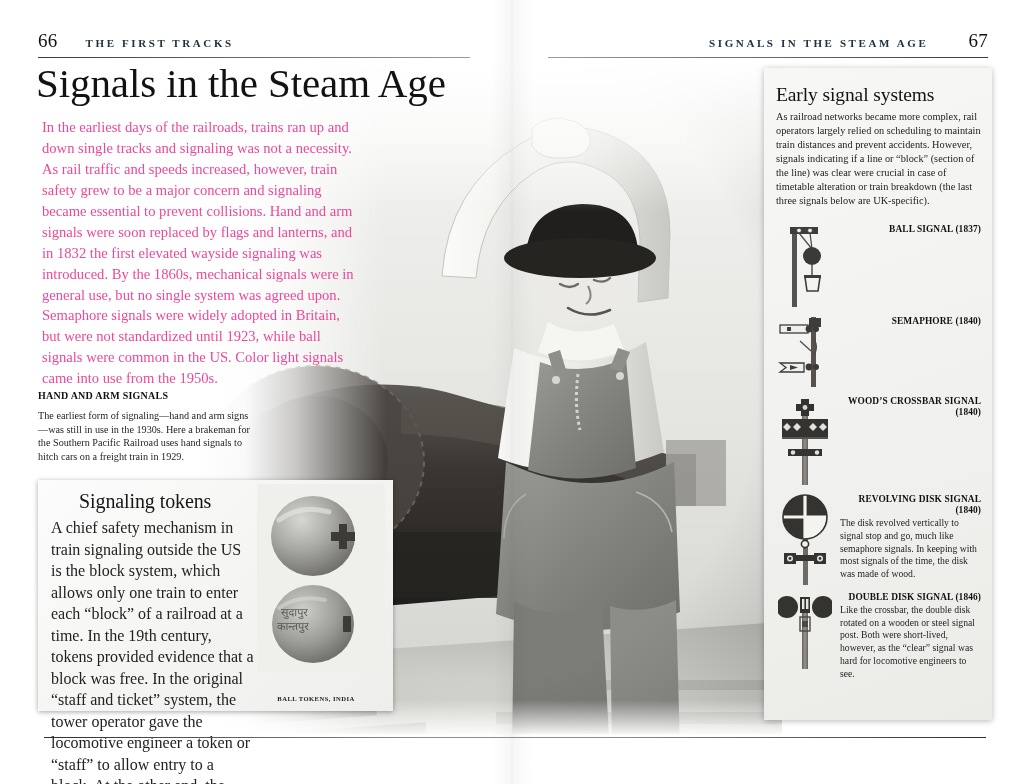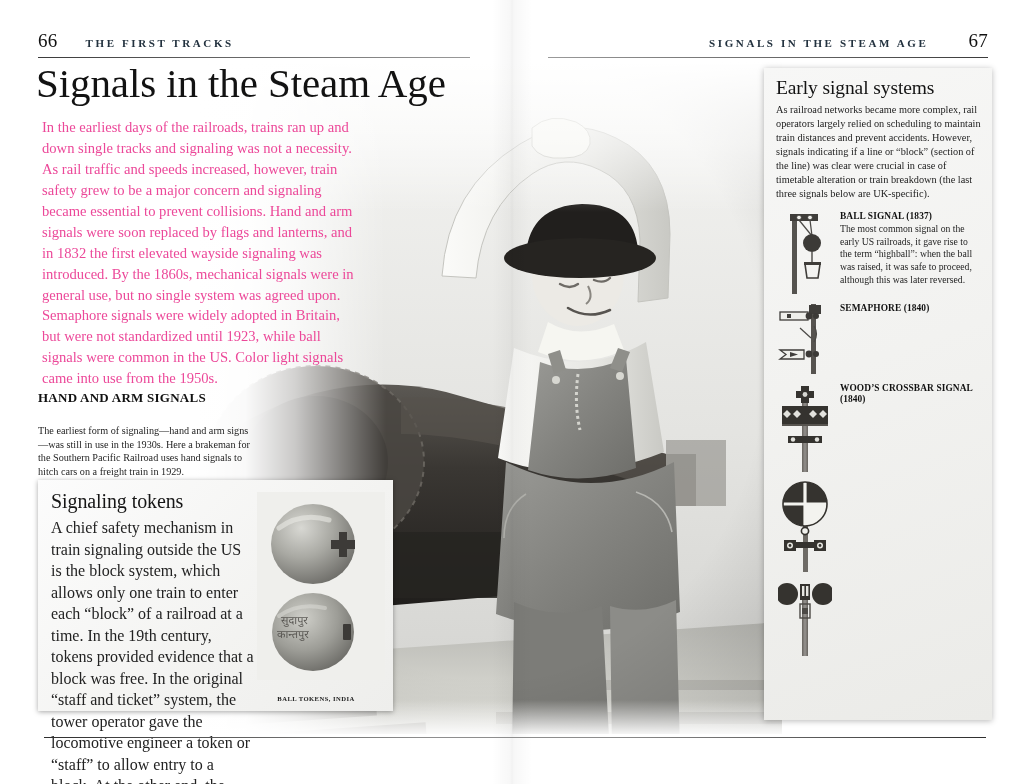--- a/index.html
+++ b/index.html
@@ -68,66 +68,66 @@
     letter-spacing: -0.1px;
   }
   #intro {
     position: absolute; left: 42px; top: 117px; width: 312px;
     font-size: 14.6px; line-height: 1.435; color: #ec4899;
   }
   #caption-hand {
     position: absolute; left: 38px; top: 390px; width: 214px;
   }
   #caption-hand .cap-title {
-    font-size: 13px; font-weight: 700; letter-spacing: .25px; color: #111;
-    margin-bottom: 18px;
+    font-size: 10px; font-weight: 700; letter-spacing: .25px; color: #111;
+    margin-bottom: 8px;
   }
   #caption-hand .cap-body { font-size: 10.2px; line-height: 1.345; color: #242424; }
 
   
   #tokens-box {
     position: absolute; left: 38px; top: 480px; width: 355px; height: 231px;
     background: linear-gradient(135deg,#fcfcfc 0%, #f3f3f1 60%, #eeeeec 100%);
     box-shadow: 0 1px 5px rgba(0,0,0,.35);
     padding: 10px 12px 8px 13px;
   }
   #tokens-box h2 {
     font-size: 20px; font-weight: 400; color: #161616; line-height: 1.1;
-    margin-bottom: 5px; letter-spacing: -.1px;
+    margin-bottom: 5px; letter-spacing: -.1px; margin-left: 28px;
   }
   #tokens-body { width: 203px; font-size: 16px; line-height: 1.345; color: #222; }
   #tokens-photo {
-    position: absolute; right: 8px; top: 12px; width: 128px; height: 188px;
+    position: absolute; right: 8px; top: 4px; width: 128px; height: 188px;
     background: linear-gradient(180deg,#f2f2f0,#e9e9e6);
     overflow: hidden;
   }
   #tokens-caption {
     position: absolute; right: 14px; bottom: 9px; width: 126px;
     text-align: center; font-size: 6.6px; font-weight: 700; letter-spacing: .45px; color: #1c1c1c;
   }
 
   
   #panel {
     position: absolute; left: 764px; top: 68px; width: 228px; height: 652px;
     background: linear-gradient(160deg,#f7f7f6 0%, #f2f2f0 45%, #ebebe8 100%);
     box-shadow: 0 1px 6px rgba(0,0,0,.28);
     padding: 9px 11px 10px 12px;
   }
   #panel h2 {
     font-size: 19.5px; font-weight: 400; color: #141414; line-height: 1.12;
-    margin-bottom: 4px; letter-spacing: -.1px;
-  }
-  #panel-intro { font-size: 10.3px; line-height: 1.36; color: #222; margin-bottom: 9px; }
+    margin-bottom: 4px; letter-spacing: -.1px; margin-top: 7px;
+  }
+  #panel-intro { font-size: 10.3px; line-height: 1.36; color: #222; margin-bottom: 15px; }
 
   .sig-row { display: flex; gap: 6px; margin-bottom: 6px; }
   .sig-fig { width: 58px; flex: 0 0 58px; display: flex; align-items: flex-start; justify-content: center; }
   .sig-txt { flex: 1 1 auto; padding-top: 1px; }
   .sig-title {
     font-size: 9.4px; font-weight: 700; color: #111; line-height: 1.18;
-    letter-spacing: .1px; margin-bottom: 1px;
+    letter-spacing: .1px; margin-bottom: 1px; text-align: right;
   }
   .sig-body { font-size: 9.7px; line-height: 1.315; color: #242424; }
 
   .gutter-shadow {
     position: absolute; left: 492px; top: 0; width: 40px; height: 784px;
     background: linear-gradient(90deg, rgba(0,0,0,0) 0%, rgba(0,0,0,.03) 45%, rgba(0,0,0,.05) 50%, rgba(0,0,0,.03) 55%, rgba(0,0,0,0) 100%);
     pointer-events: none;
   }
 </style>
 </head>
@@ -335,21 +335,20 @@
           <path d="M 20 10 L 33 26" stroke="#4a4845" stroke-width="1.2" fill="none"></path>
           <path d="M 31 10 L 33 26" stroke="#4a4845" stroke-width="1.2" fill="none"></path>
           <circle cx="33" cy="33" r="9" fill="#3c3a37"></circle>
           <path d="M 33 42 L 33 52" stroke="#4a4845" stroke-width="1.4"></path>
           <path d="M 26 54 h 15 l -2 14 h -11 z" fill="none" stroke="#3f3d3a" stroke-width="1.6"></path>
           <rect x="25" y="52" width="17" height="3" fill="#3f3d3a"></rect>
         </svg>
       </div>
       <div class="sig-txt">
         <div class="sig-title">BALL SIGNAL (1837)</div>
-        <div class="sig-body">The most common signal on the early US railroads, it gave rise to the term “highball”: when the ball was raised, it was safe to proceed, although this was later reversed.</div>
       </div>
     </div>
 
     <div class="sig-row">
       <div class="sig-fig">
         <svg width="54" height="74" viewBox="0 0 54 74">
           <rect x="33" y="2" width="5" height="70" fill="#56534f"></rect>
           <rect x="31" y="3" width="12" height="9" fill="#3f3d3a"></rect>
 
           <rect x="2" y="10" width="28" height="8" fill="#efefeb" stroke="#3f3d3a" stroke-width="1.3"></rect>
@@ -411,34 +410,42 @@
           <circle cx="27" cy="51" r="3.6" fill="#f1f1ed" stroke="#35332f" stroke-width="1.6"></circle>
 
           <rect x="8" y="62" width="38" height="6" fill="#35332f"></rect>
           <rect x="6" y="60" width="12" height="11" fill="#35332f"></rect>
           <rect x="36" y="60" width="12" height="11" fill="#35332f"></rect>
           <circle cx="12" cy="65.5" r="3" fill="#e6e6e1"></circle>
           <circle cx="42" cy="65.5" r="3" fill="#e6e6e1"></circle>
           <circle cx="12" cy="65.5" r="1.4" fill="#35332f"></circle>
           <circle cx="42" cy="65.5" r="1.4" fill="#35332f"></circle>
         </svg>
+      </div>
+      <div class="sig-txt">
+        <div class="sig-title">REVOLVING DISK SIGNAL (1840)</div>
+        <div class="sig-body">The disk revolved vertically to signal stop and go, much like semaphore signals. In keeping with most signals of the time, the disk was made of wood.</div>
       </div>
     </div>
 
     <div class="sig-row">
       <div class="sig-fig">
         <svg width="54" height="78" viewBox="0 0 54 78">
           <rect x="24" y="6" width="6" height="72" fill="#6e6b66"></rect>
           <rect x="25.5" y="6" width="3" height="72" fill="#8f8c88"></rect>
           <circle cx="9" cy="16" r="11" fill="#35332f"></circle>
           <circle cx="45" cy="16" r="11" fill="#35332f"></circle>
           <rect x="22" y="6" width="10" height="16" fill="#35332f"></rect>
           <rect x="24" y="8" width="2.4" height="10" fill="#e6e6e1"></rect>
           <rect x="28" y="8" width="2.4" height="10" fill="#e6e6e1"></rect>
           <rect x="22" y="26" width="10" height="14" fill="none" stroke="#4c4945" stroke-width="1.4"></rect>
           <rect x="24" y="30" width="6" height="6" fill="#4c4945"></rect>
         </svg>
       </div>
+      <div class="sig-txt">
+        <div class="sig-title">DOUBLE DISK SIGNAL (1846)</div>
+        <div class="sig-body">Like the crossbar, the double disk rotated on a wooden or steel signal post. Both were short-lived, however, as the “clear” signal was hard for locomotive engineers to see.</div>
+      </div>
     </div>
   </aside>
 
   <div id="rule-bottom"></div>
 </div>
 
 </body></html>

